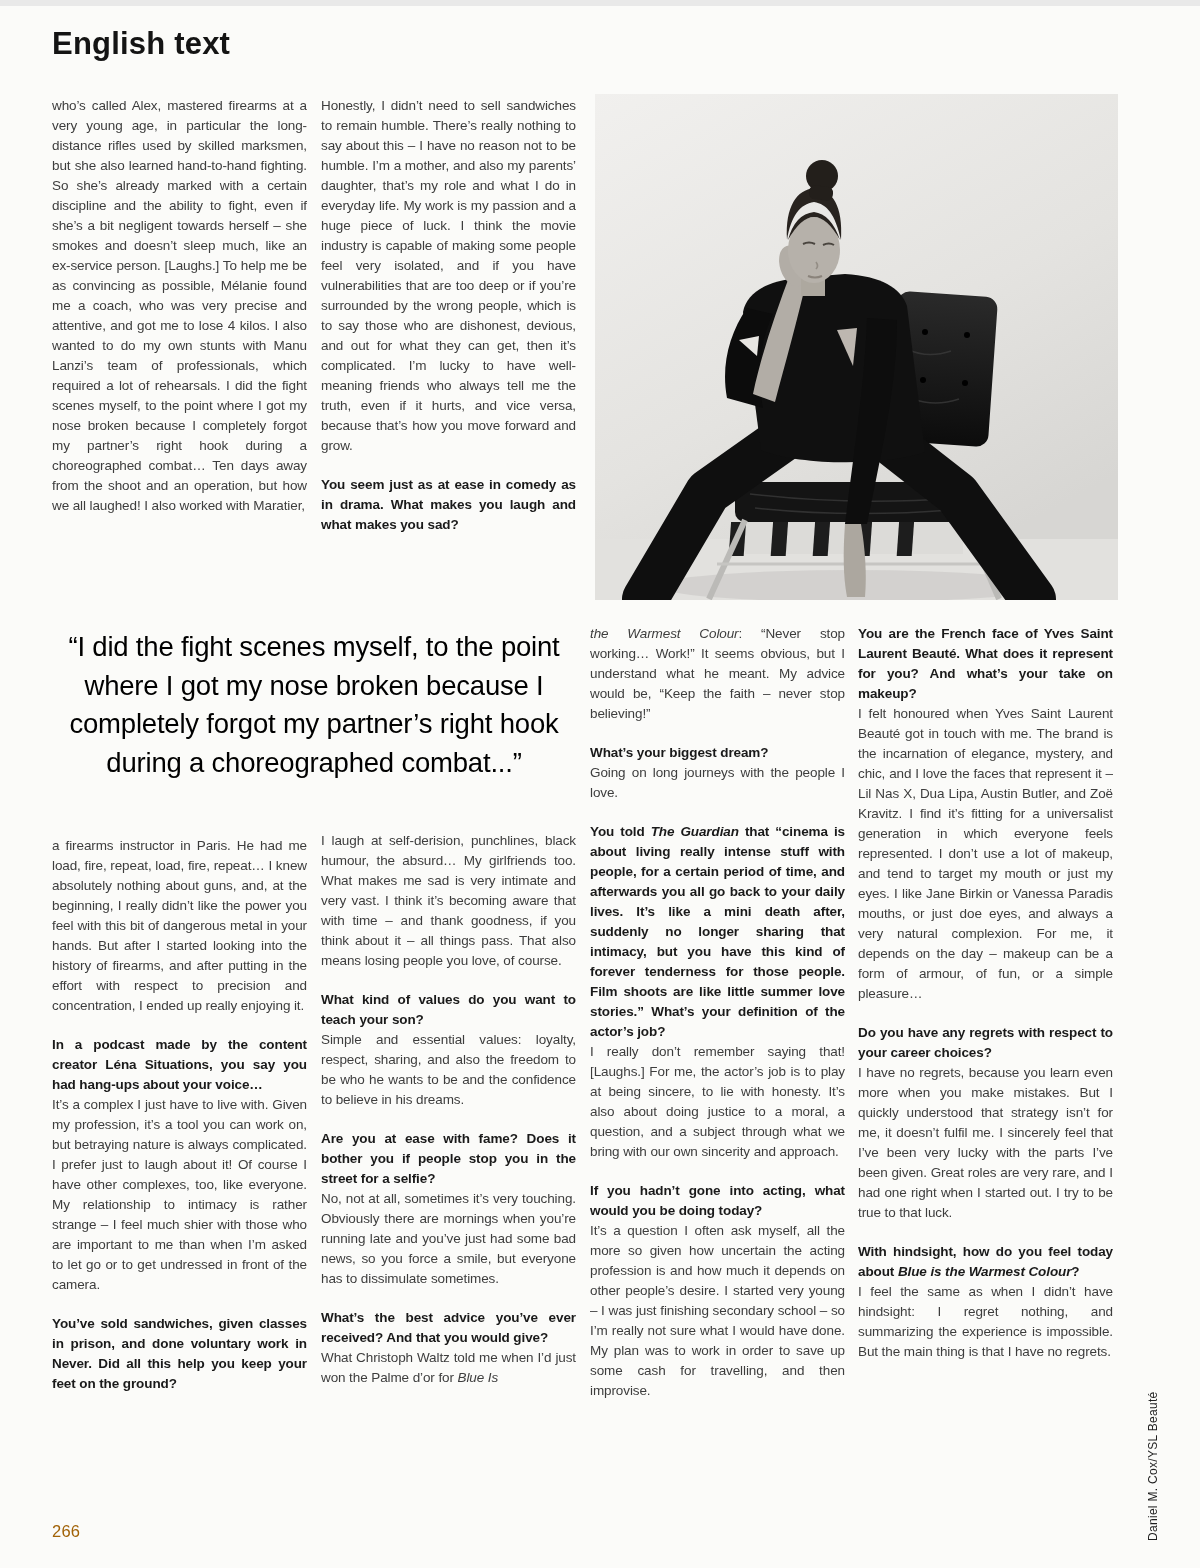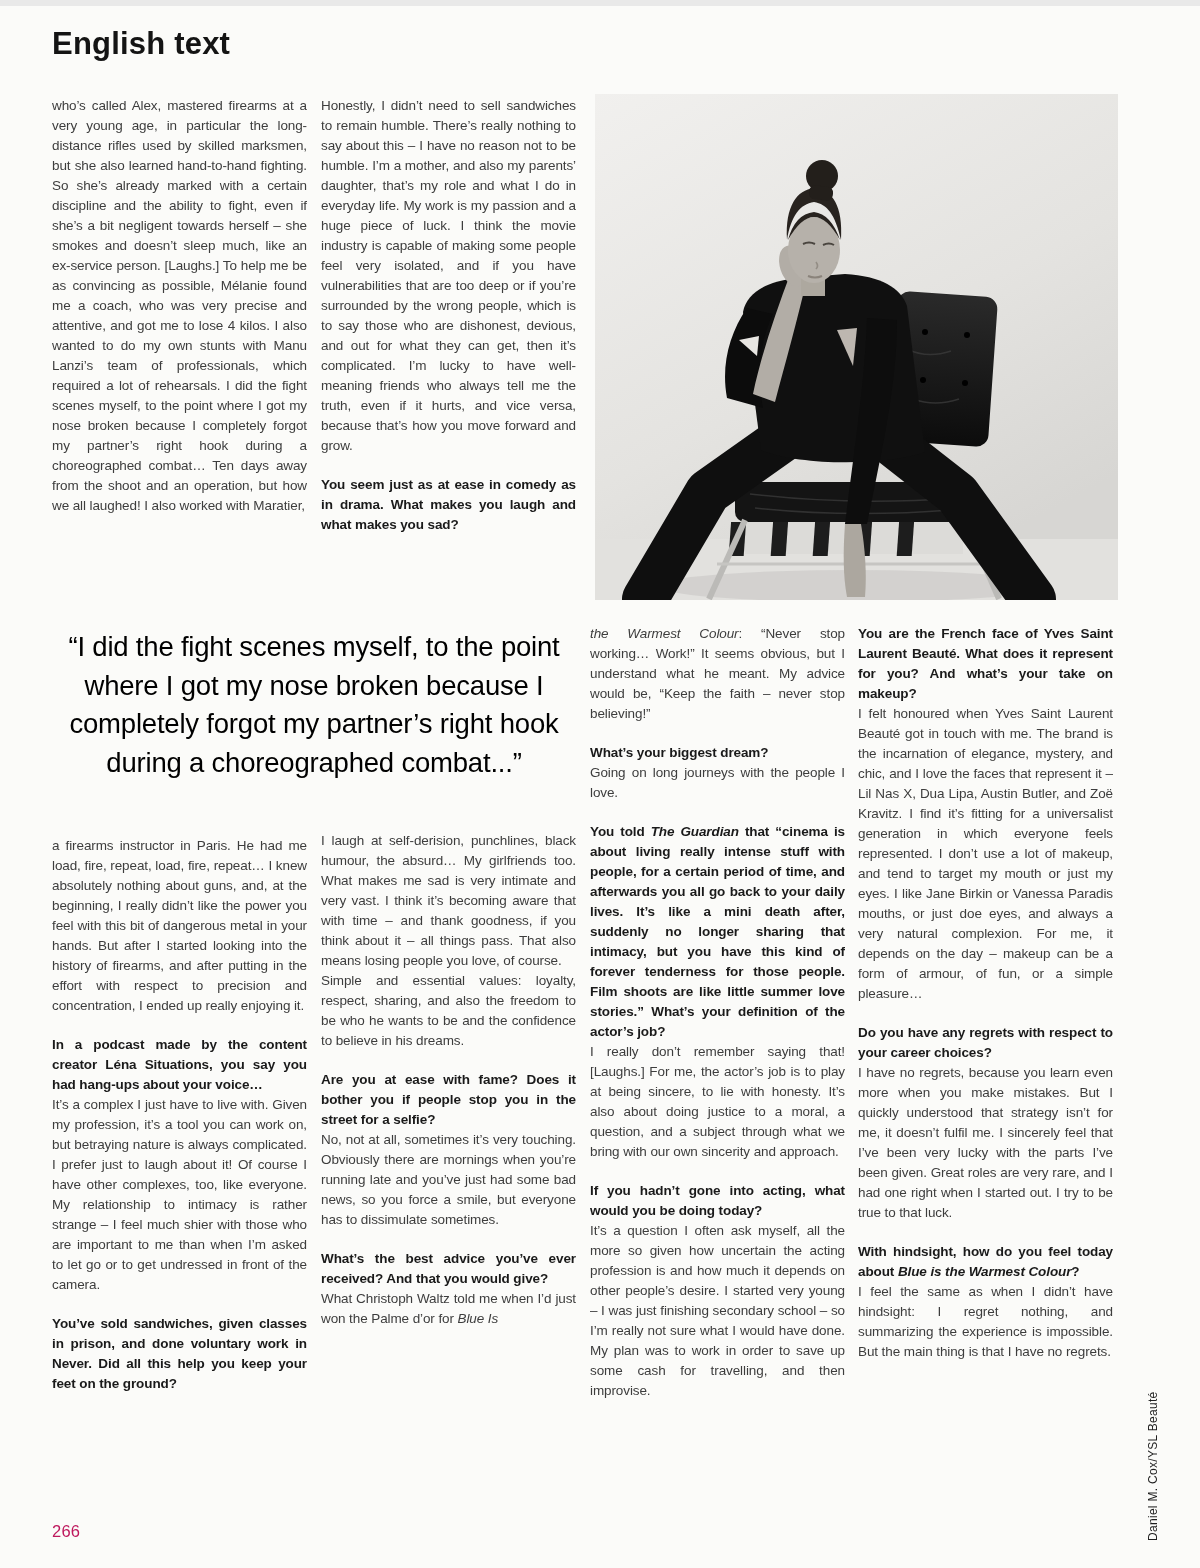--- a/index.html
+++ b/index.html
@@ -32,21 +32,21 @@
     text-align:center;font-size:27.5px;line-height:38.5px;
     color:#000000;letter-spacing:-0.2px;
   }
   .photo{
     position:absolute;left:595px;top:88px;width:523px;height:506px;
     overflow:hidden;
   }
   .photo svg{display:block;}
   .pagenum{
     position:absolute;left:52px;top:1516px;
-    font-size:16.5px;color:#be185d;letter-spacing:.2px;
+    font-size:16.5px;color:#a16207;letter-spacing:.2px;
   }
   .credit{
     position:absolute;left:1146px;top:1333px;height:202px;width:18px;
     writing-mode:vertical-rl;transform:rotate(180deg);
     font-size:12px;color:#1e1e1e;letter-spacing:.3px;white-space:nowrap;
   }
 </style>
 </head>
 <body>
 
@@ -144,20 +144,21 @@
 
   <div class="col" id="col1b">
     <p>a firearms instructor in Paris. He had me load, fire, repeat, load, fire, repeat… I knew absolutely nothing about guns, and, at the beginning, I really didn’t like the power you feel with this bit of dangerous metal in your hands. But after I started looking into the history of firearms, and after putting in the effort with respect to precision and concentration, I ended up really enjoying it.</p>
     <p class="q gap">In a podcast made by the content creator Léna Situations, you say you had hang-ups about your voice…</p>
     <p>It’s a complex I just have to live with. Given my profession, it’s a tool you can work on, but betraying nature is always complicated. I prefer just to laugh about it! Of course I have other complexes, too, like everyone. My relationship to intimacy is rather strange – I feel much shier with those who are important to me than when I’m asked to let go or to get undressed in front of the camera.</p>
     <p class="q gap">You’ve sold sandwiches, given classes in prison, and done voluntary work in Never. Did all this help you keep your feet on the ground?</p>
   </div>
 
   <div class="col" id="col2b">
     <p>I laugh at self-derision, punchlines, black humour, the absurd… My girlfriends too. What makes me sad is very intimate and very vast. I think it’s becoming aware that with time – and thank goodness, if you think about it – all things pass. That also means losing people you love, of course.</p>
+    <p class="q gap">What kind of values do you want to teach your son?</p>
     <p>Simple and essential values: loyalty, respect, sharing, and also the freedom to be who he wants to be and the confidence to believe in his dreams.</p>
     <p class="q gap">Are you at ease with fame? Does it bother you if people stop you in the street for a selfie?</p>
     <p>No, not at all, sometimes it’s very touching. Obviously there are mornings when you’re running late and you’ve just had some bad news, so you force a smile, but everyone has to dissimulate sometimes.</p>
     <p class="q gap">What’s the best advice you’ve ever received? And that you would give?</p>
     <p><span>What Christoph Waltz told me when I’d just won the Palme d’or for </span><i>Blue Is</i></p>
   </div>
 
   <div class="col" id="col3">
     <p><i>the Warmest Colour</i><span>: “Never stop working… Work!” It seems obvious, but I understand what he meant. My advice would be, “Keep the faith – never stop believing!”</span></p>
     <p class="q gap">What’s your biggest dream?</p>

